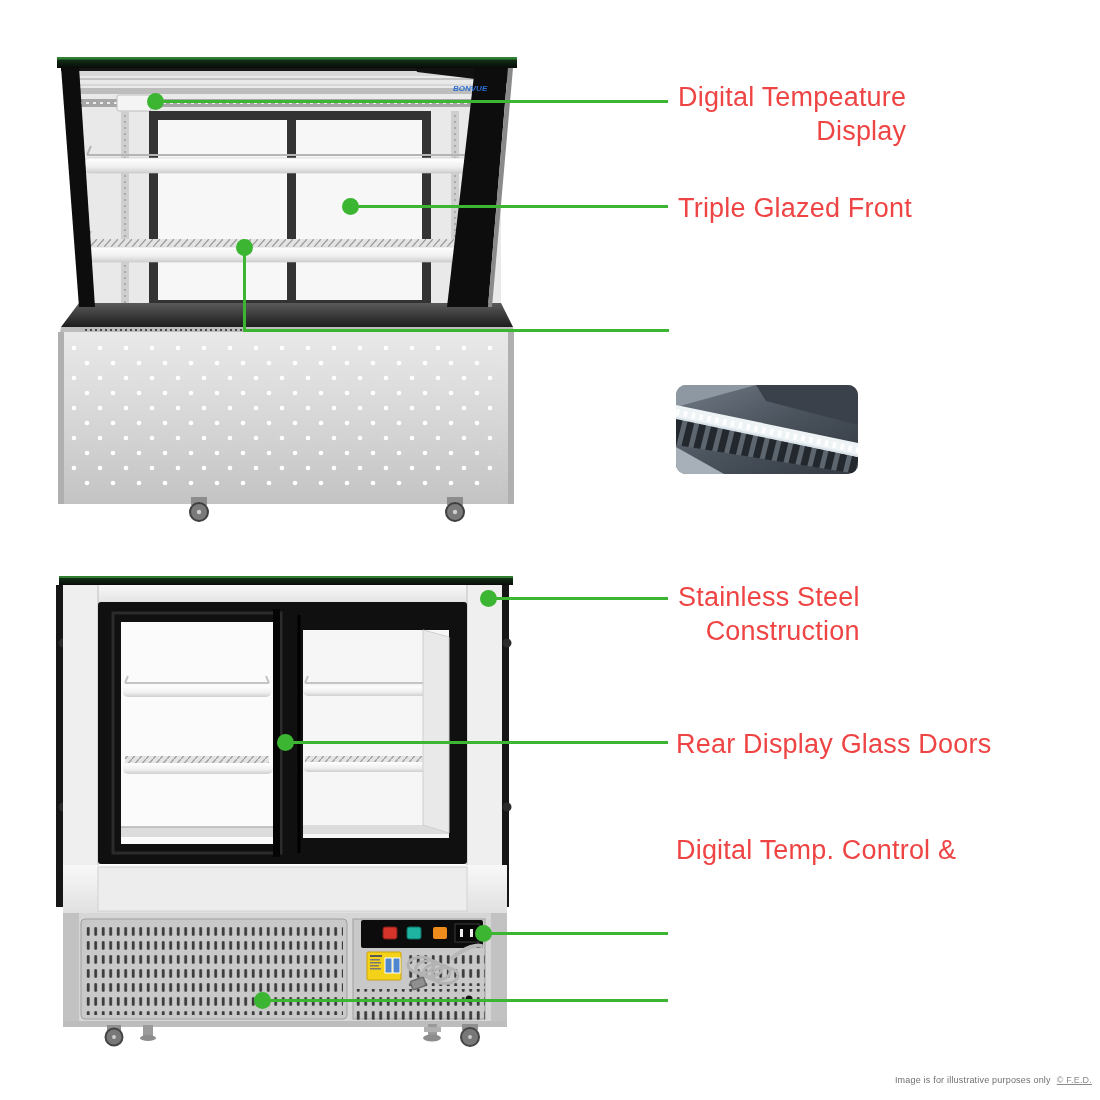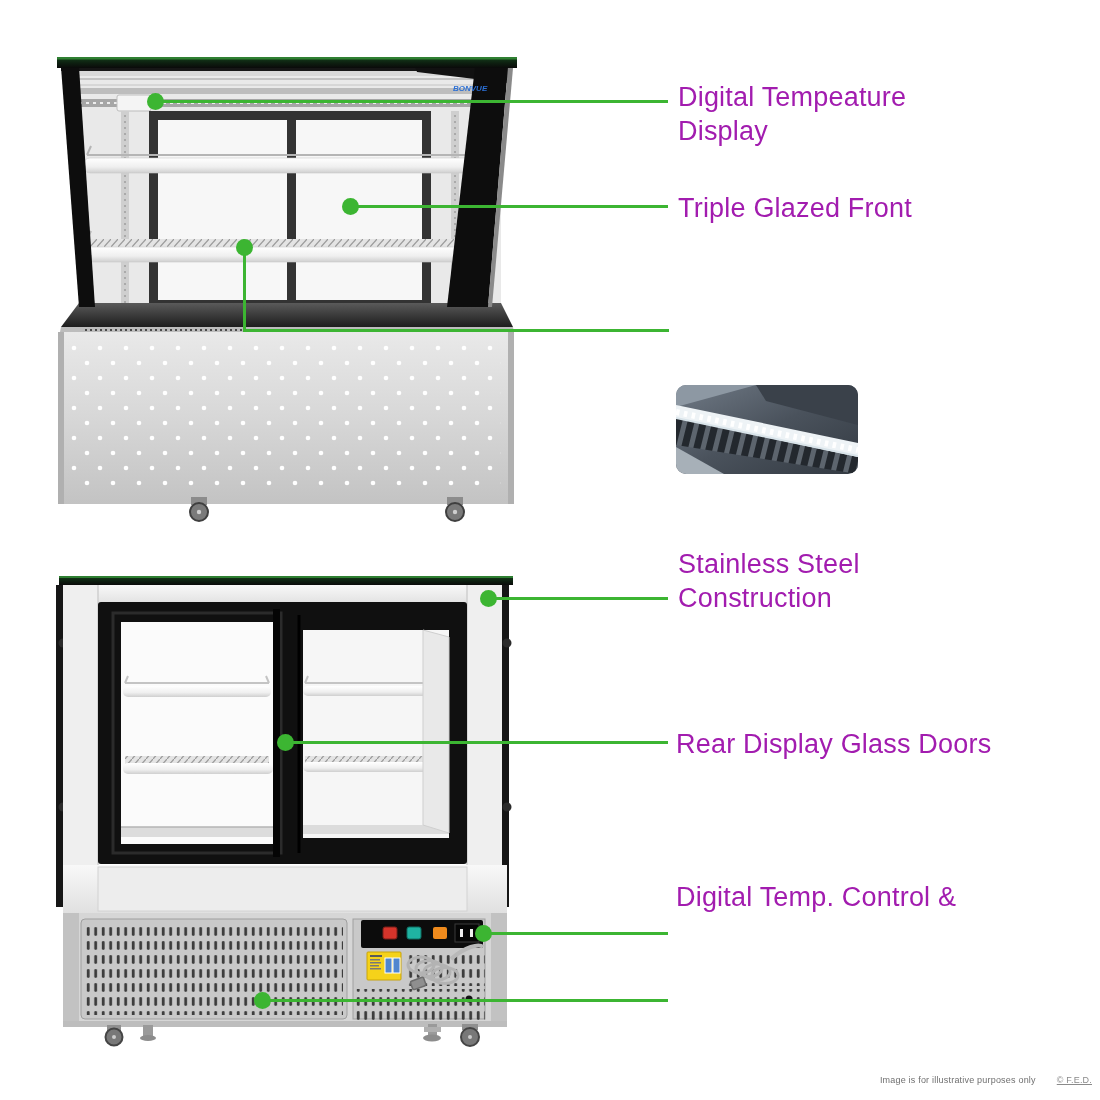--- a/index.html
+++ b/index.html
@@ -1,44 +1,45 @@
 <!DOCTYPE html>
 <html><head>
 <meta charset="utf-8">
 <style>
   html,body{margin:0;padding:0;background:#fff;}
   .page{
     position:relative;width:1100px;height:1100px;background:#ffffff;overflow:hidden;
     font-family:"Liberation Sans", sans-serif;
+    text-align:right;
   }
   .callout-label{
     position:absolute;
     font-size:27px;line-height:33.5px;letter-spacing:.2px;
-    color:#a21caf;font-weight:400;white-space:nowrap;
+    color:#ef4444;font-weight:400;white-space:nowrap;
   }
   .callout-label span{display:block;}
   .cdot{
     position:absolute;width:17px;height:17px;border-radius:50%;
     background:#3CB532;
   }
   .cline{
     position:absolute;background:#3CB532;
   }
   .hline{height:3px;}
   .vline{width:3px;}
   .unit-svg{position:absolute;}
   .led-inset{
     position:absolute;left:676px;top:385px;width:182px;height:89px;
     border-radius:10px;overflow:hidden;
   }
   .footer{
     position:absolute;right:8px;top:1075px;font-size:9px;color:#6f6f6f;
     letter-spacing:.2px;white-space:nowrap;
   }
-  .footer .copy{margin-left:21px;color:#8a8a8a;text-decoration:underline;}
+  .footer .copy{margin-left:6px;color:#8a8a8a;text-decoration:underline;}
 </style>
 </head>
 <body>
 
 <div class="page">
 
   <svg class="unit-svg" style="left:55px;top:55px" width="470" height="468" viewBox="0 0 470 468">
     <defs>
       <linearGradient id="glassTopGrad" x1="0" y1="0" x2="0" y2="1">
         <stop offset="0" stop-color="#15401c"></stop>
@@ -315,30 +316,30 @@
   <div class="callout-label" style="left:678px;top:81px">
     <span>Digital Tempeature</span>
     <span>Display</span>
   </div>
 
   <div class="callout-label" style="left:678px;top:192px">
     <span>Triple Glazed Front</span>
   </div>
 
 
-  <div class="callout-label" style="left:678px;top:548px">
+  <div class="callout-label" style="left:678px;top:581px">
     <span>Stainless Steel</span>
     <span>Construction</span>
   </div>
 
   <div class="callout-label" style="left:676px;top:728px">
     <span>Rear Display Glass Doors</span>
   </div>
 
-  <div class="callout-label" style="left:676px;top:881px">
+  <div class="callout-label" style="left:676px;top:834px">
     <span>Digital Temp. Control &amp;</span>
   </div>
 
 
   <div class="footer">
     <span>Image is for illustrative purposes only</span><span class="copy">© F.E.D.</span>
   </div>
 
 </div>
 

